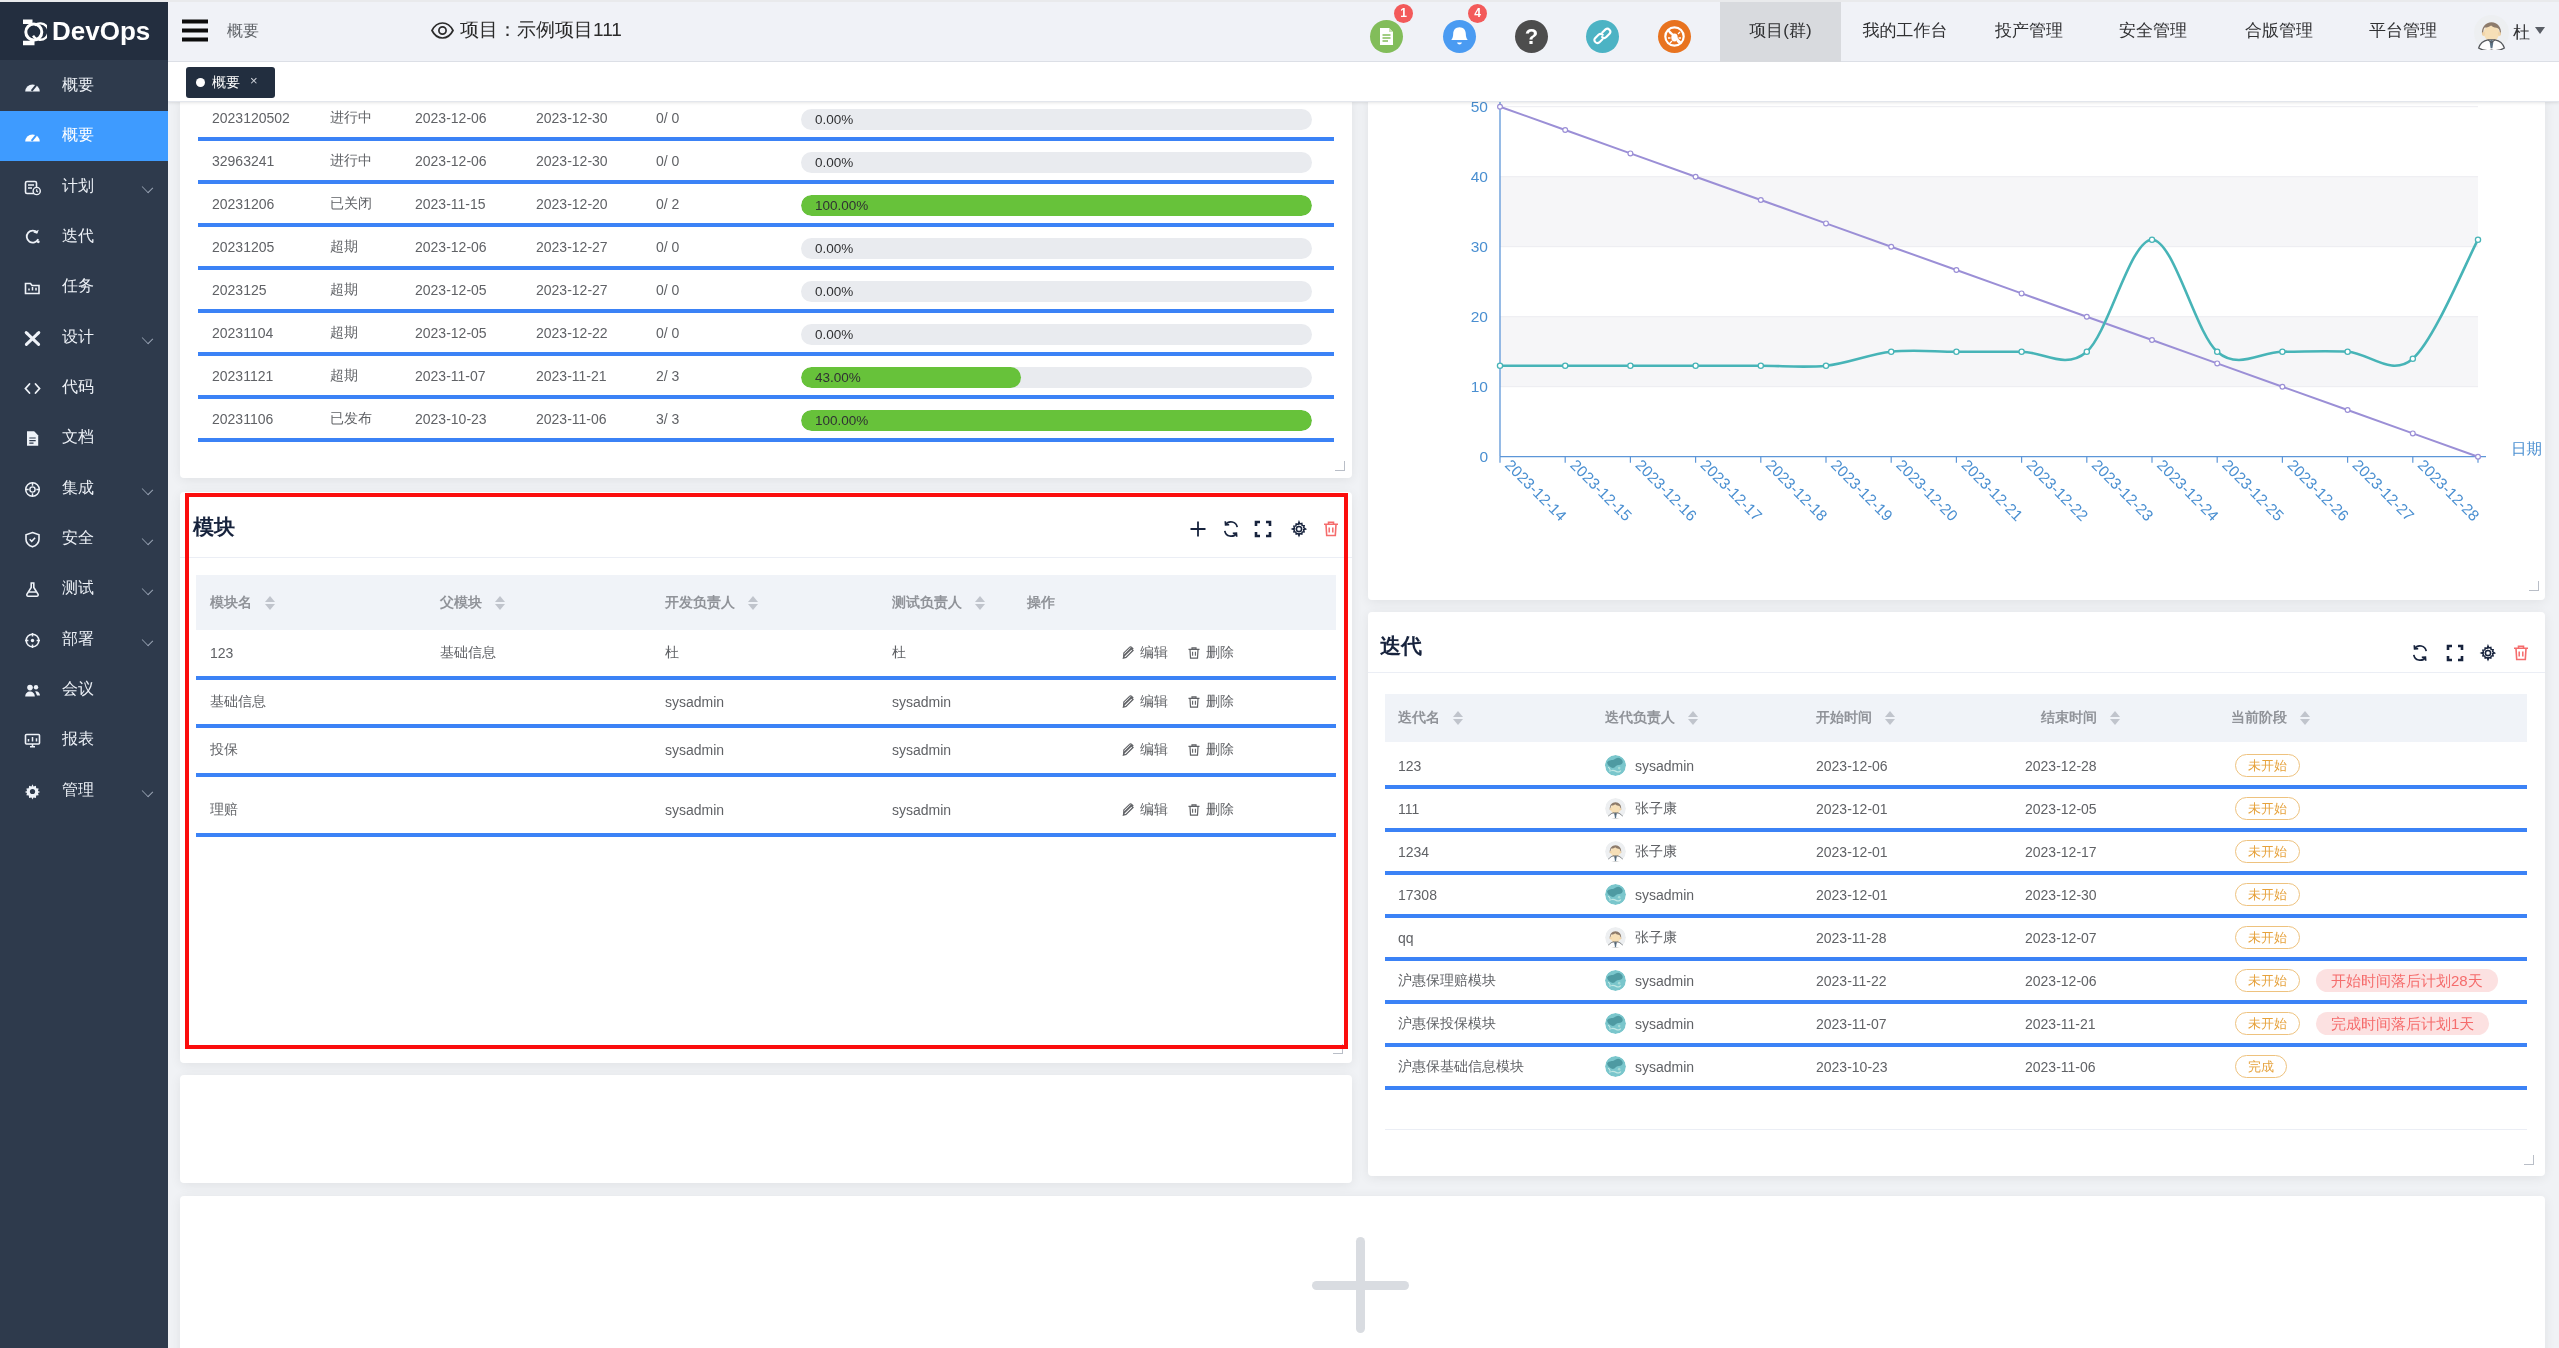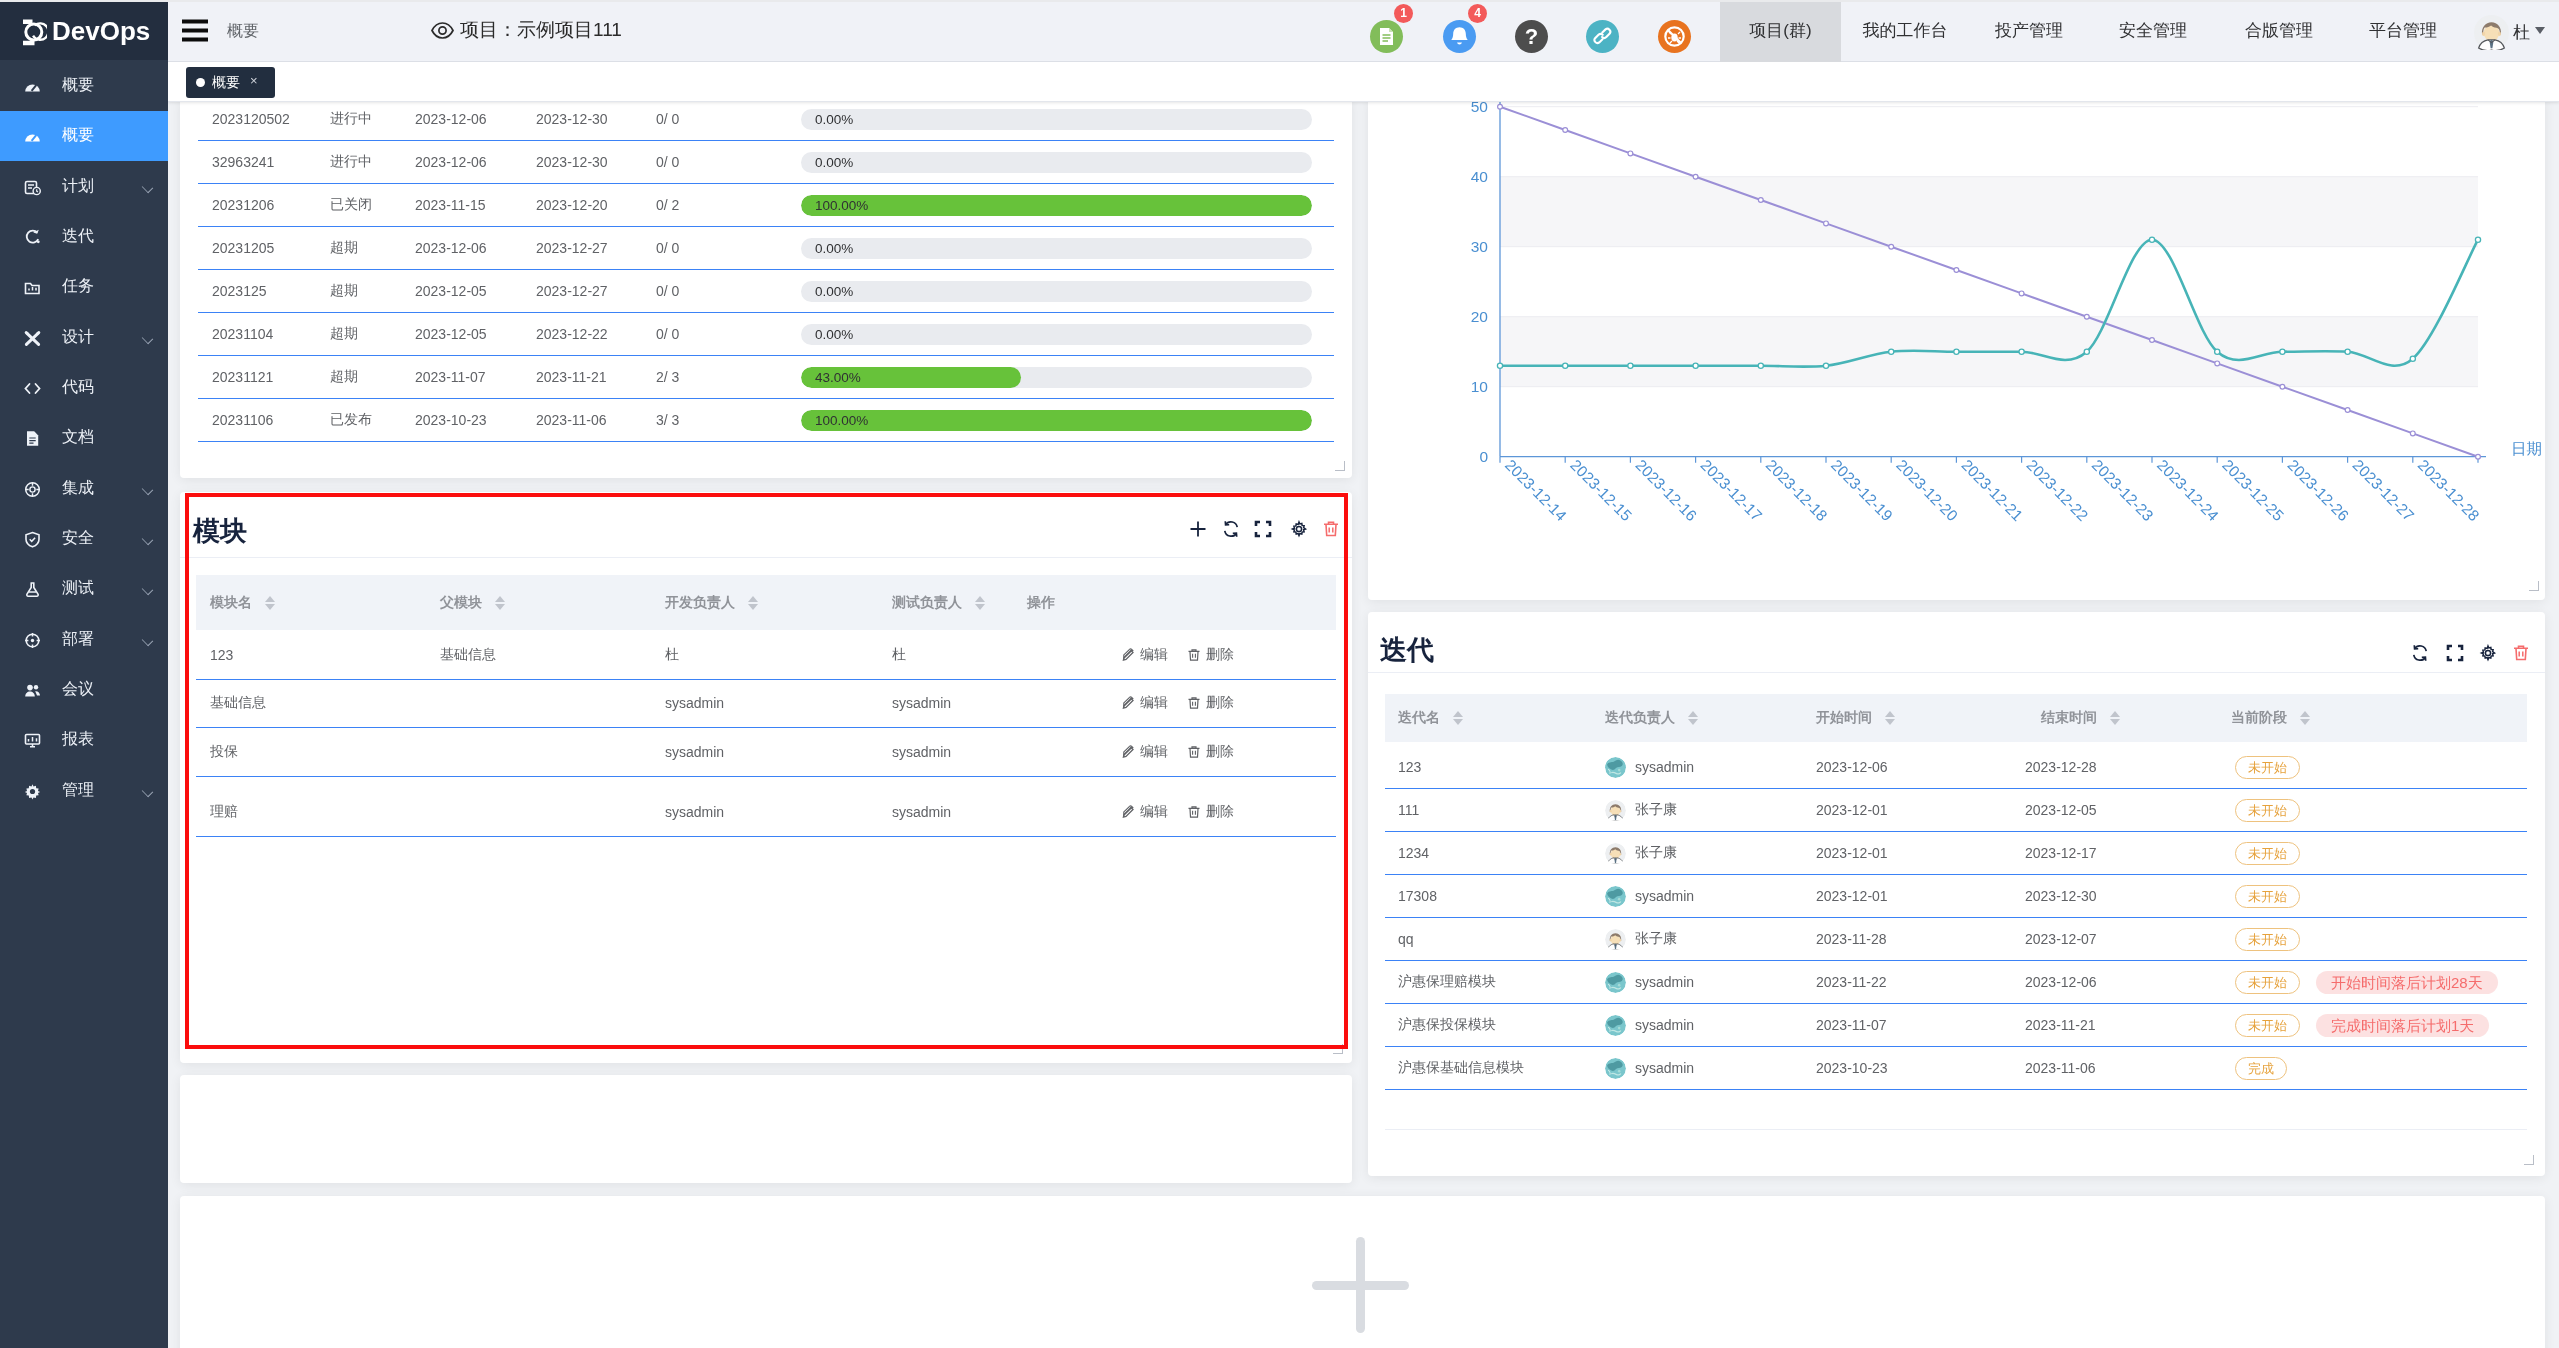--- a/index.html
+++ b/index.html
@@ -14,28 +14,28 @@
 .mi.act{background:#3e9bff;color:#fff;}
 #hdr{position:absolute;left:168px;top:0;width:2391px;height:62px;background:#f0f2f7;border-bottom:1px solid #dcdfe6;z-index:20;}
 .hnav{position:absolute;top:0;height:62px;font-size:17px;color:#303133;line-height:62px;text-align:center;}
 .circ{position:absolute;top:20px;width:33px;height:33px;border-radius:50%;}
 .badge{position:absolute;width:19px;height:19px;border-radius:10px;background:#f35a5a;color:#fff;font-size:12px;font-weight:bold;text-align:center;line-height:19px;z-index:5;}
 #tabbar{position:absolute;left:168px;top:62px;width:2391px;height:40px;background:#fff;border-bottom:1px solid #e3e6ec;box-shadow:0 1px 3px rgba(0,0,0,.10);z-index:10;}
 .tab{position:absolute;left:18px;top:5px;width:89px;height:31px;background:#222e3f;border-radius:3px;color:#fff;font-size:14px;}
 #main{position:absolute;left:168px;top:102px;width:2391px;height:1246px;background:#f0f2f5;overflow:hidden;z-index:5;}
 .card{position:absolute;background:#fff;border-radius:4px;box-shadow:0 2px 12px 0 rgba(0,0,0,.07);}
 .corner{position:absolute;width:10px;height:10px;border-right:1.5px solid #b9bec7;border-bottom:1.5px solid #b9bec7;}
-.ctitle{position:absolute;font-size:27px;font-weight:bold;color:#17233d;}
+.ctitle{position:absolute;font-size:21px;font-weight:bold;color:#17233d;}
 .thead{position:absolute;background:#f0f3f8;color:#909399;font-size:14px;font-weight:bold;}
 .th{position:absolute;top:0;height:100%;display:flex;align-items:center;}
 .caret{display:inline-block;width:0;height:0;border:5px solid transparent;margin-left:6px;}
 .cu{border-bottom:6px solid #c0c4cc;margin-bottom:2px;}
 .cd{border-top:6px solid #c0c4cc;}
 .sorter{display:inline-flex;flex-direction:column;margin-left:7px;vertical-align:middle;}
-.row{position:absolute;left:0;width:100%;border-bottom:1px solid #3b82f6;color:#606266;font-size:14px;}
+.row{position:absolute;left:0;width:100%;border-bottom:4px solid #3b82f6;color:#606266;font-size:14px;}
 .cell{position:absolute;top:0;height:100%;display:flex;align-items:center;}
 .pill{display:inline-block;border:1px solid #eec27e;color:#e6a23c;font-size:13px;line-height:21px;padding:0 12px;border-radius:12px;background:#fff;}
 .rtag{display:inline-block;background:#fce1e1;color:#f56c6c;font-size:15px;line-height:23px;padding:0 15px;border-radius:12px;}
 .pbar{position:absolute;height:21px;border-radius:11px;background:#e9ebef;overflow:hidden;}
 .pfill{position:absolute;left:0;top:0;height:100%;border-radius:11px;background:#67c23a;}
 .ptext{position:absolute;left:14px;top:0;height:21px;line-height:21px;font-size:13.5px;color:#303133;}
 .avatar{display:inline-block;width:21px;height:21px;border-radius:50%;margin-right:9px;vertical-align:middle;flex:none;}
 </style></head><body>
 <svg width="0" height="0" style="position:absolute">
 <defs>

